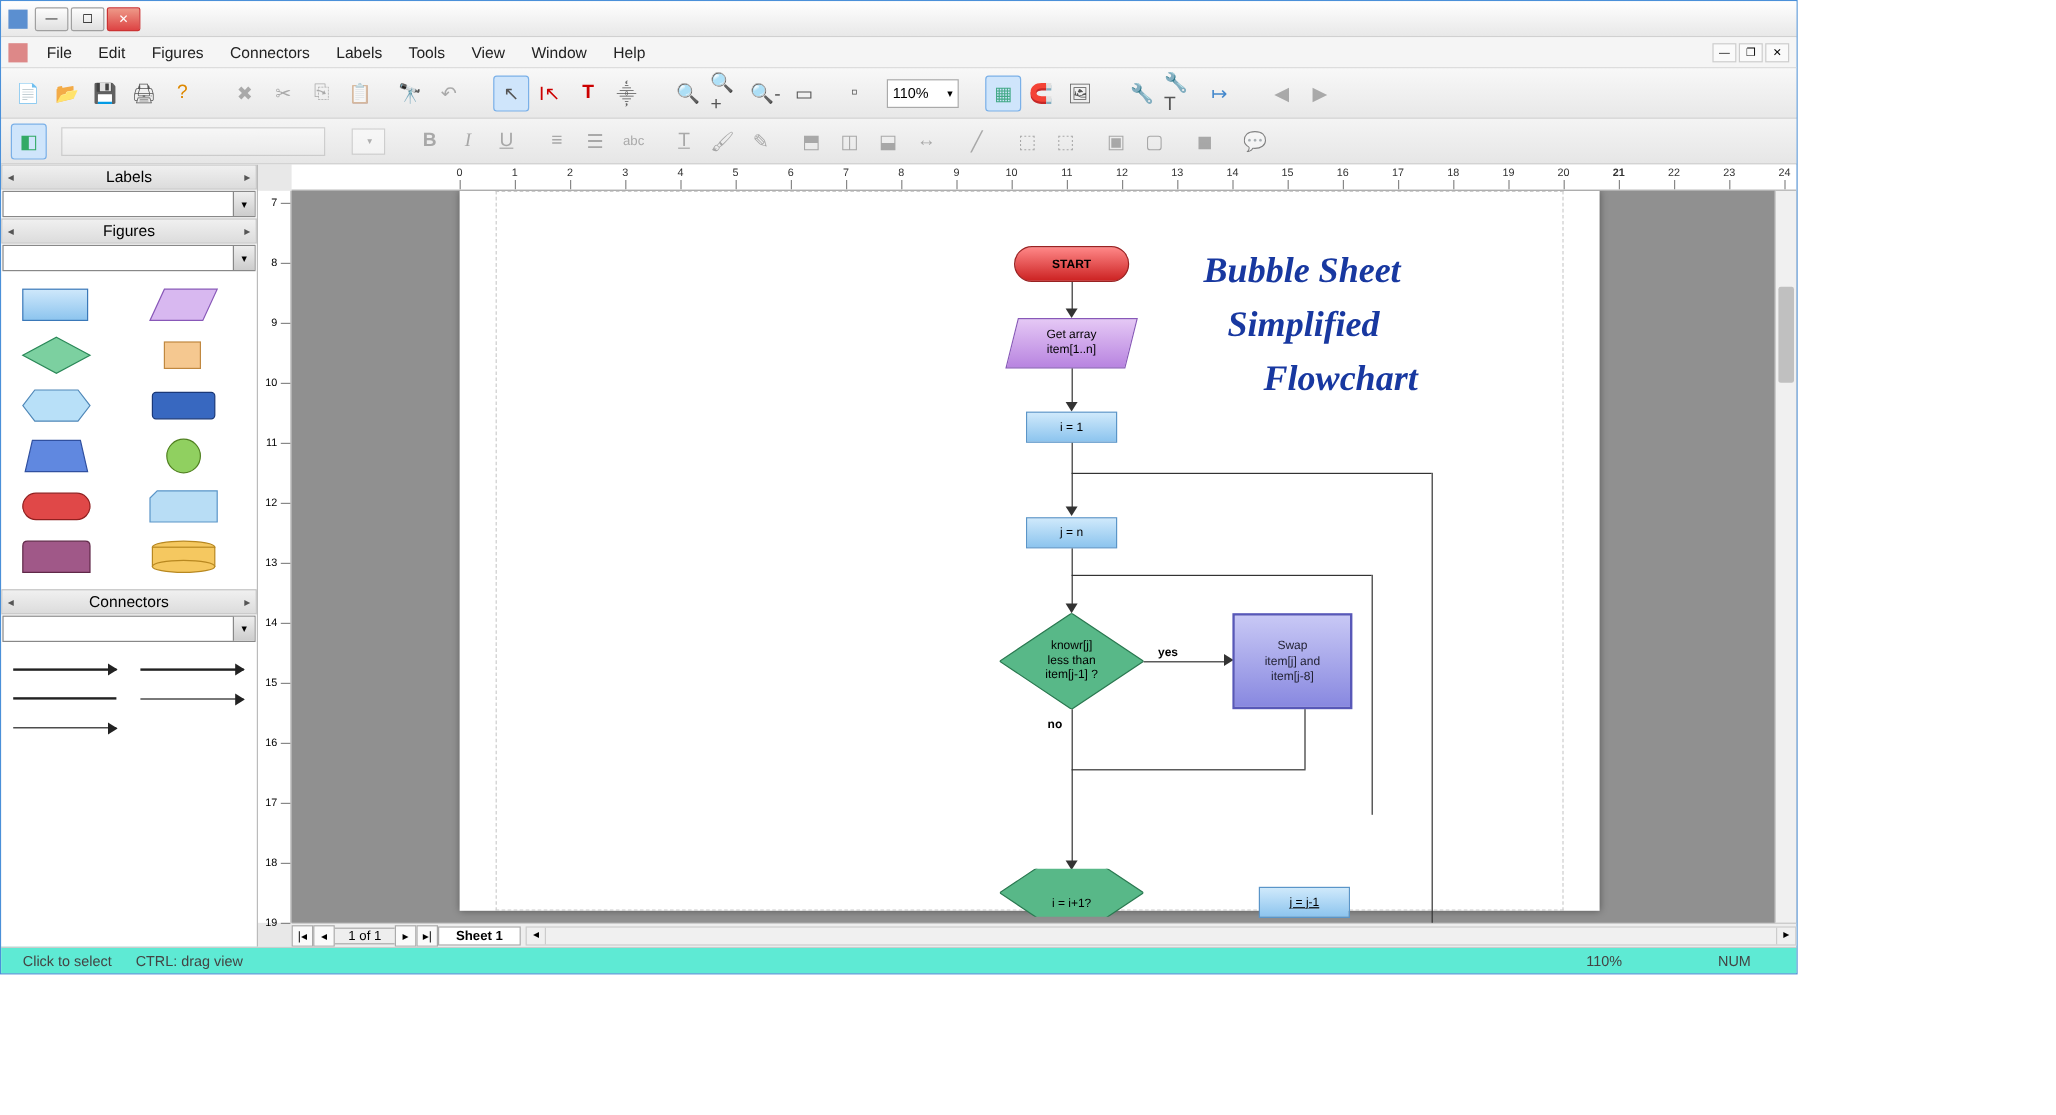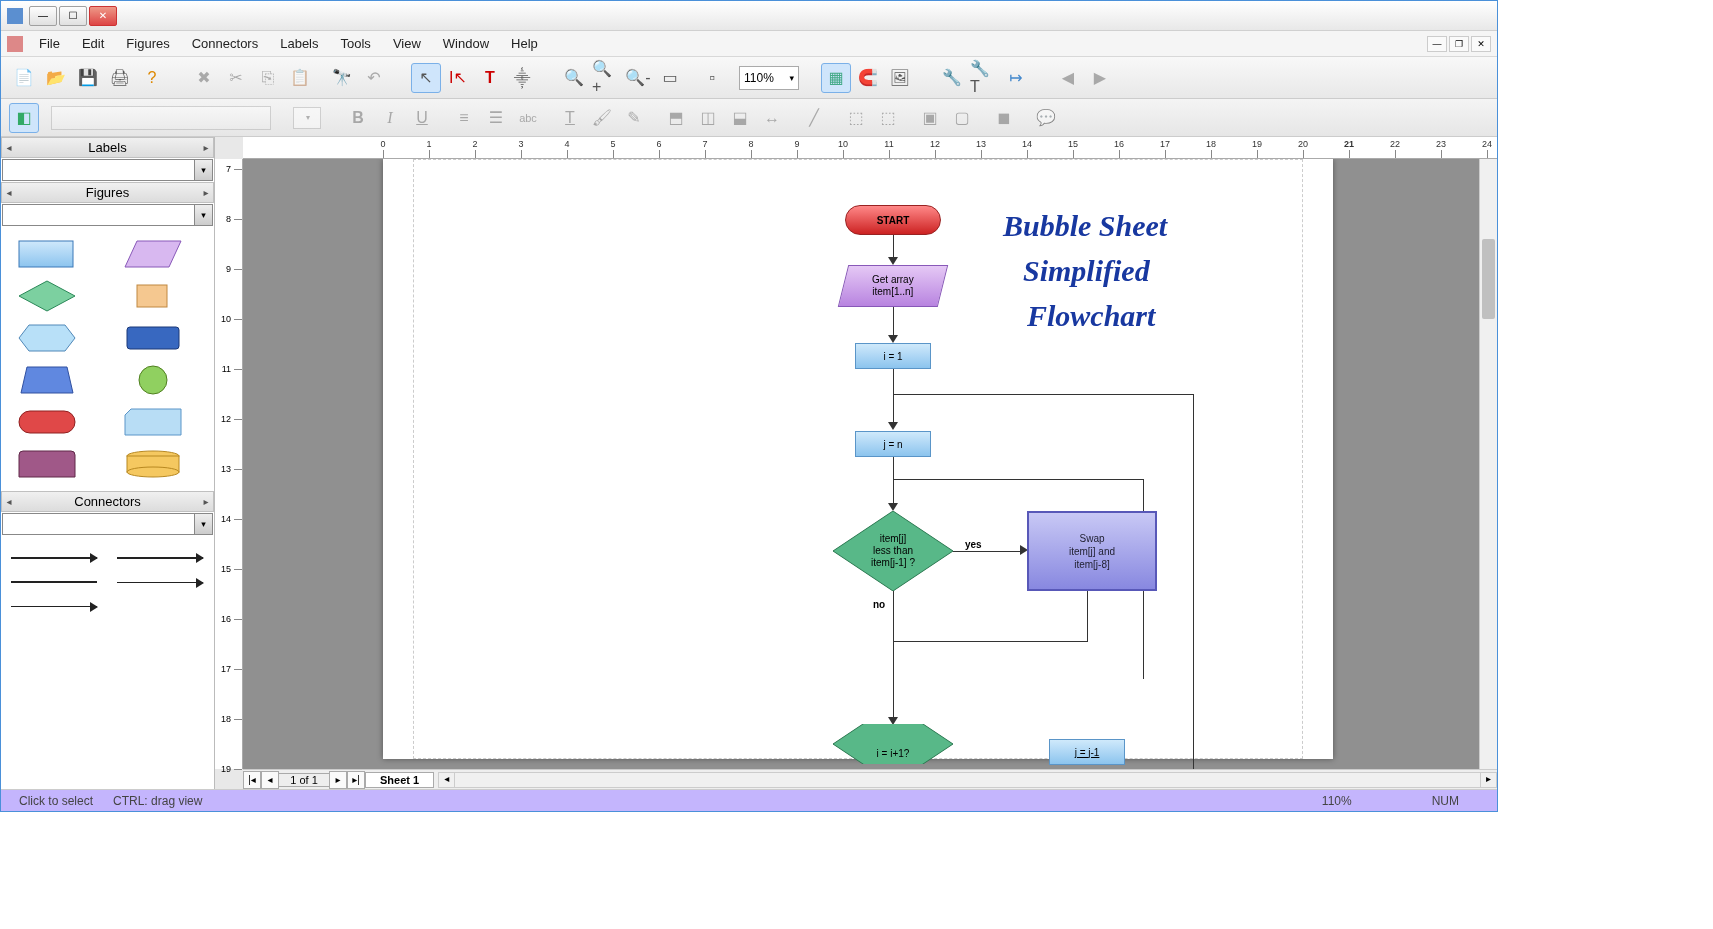--- a/index.html
+++ b/index.html
@@ -49,30 +49,30 @@
 .canvas-scroll { flex:1; position:relative; margin-left:28px; overflow:hidden; background:#909090; }
 .page { position:absolute; left:140px; top:0px; width:950px; height:600px; background:#fff; box-shadow: 0 0 6px rgba(0,0,0,0.4); }
 .page-margin { position:absolute; left:30px; right:30px; top:0px; bottom:0px; border:1px dashed #cccccc; }
 .vscroll { width: 18px; background:#f0f0f0; border-left:1px solid #ccc; position:absolute; right:0; top:22px; bottom:20px; }
 .vscroll-thumb { position:absolute; left:2px; right:2px; top:80px; height:80px; background:#c0c0c0; border-radius:2px; }
 .sheet-bar { height: 20px; background:#eee; border-top:1px solid #ccc; display:flex; align-items:center; font-size:11px; margin-left:28px; }
 .sheet-nav-btn { width: 18px; height: 18px; border:1px solid #aaa; background:#fafafa; display:flex;align-items:center;justify-content:center; font-size:10px; cursor:pointer; }
 .sheet-counter { width: 50px; text-align:center; font-size:11px; border-top:1px solid #aaa; border-bottom:1px solid #aaa;}
 .sheet-tab { padding: 1px 14px; background:#fff; border:1px solid #aaa; font-weight:bold; font-size:11px; }
 .hscroll { flex:1; height:16px; background:#f0f0f0; border:1px solid #ccc; margin-left:4px; position:relative; }
-.statusbar { height: 22px; background:#c4b5fd; border-top:1px solid #ccc; display:flex; align-items:center; font-size:12px; color:#444; padding: 0 8px; }
+.statusbar { height: 22px; background:#5eead4; border-top:1px solid #ccc; display:flex; align-items:center; font-size:12px; color:#444; padding: 0 8px; }
 .status-cell { padding: 0 10px; }
 .status-spacer { flex:1; }
 
 .fc { position:absolute; font-size:10px; text-align:center; display:flex; align-items:center; justify-content:center; }
 .fc-start { width: 96px; height: 30px; background: linear-gradient(#f88,#c22); border:1px solid #922; border-radius: 15px; color:#000; font-weight:bold; }
 .fc-io { width: 100px; height: 42px; background: linear-gradient(#e5c8f5,#b884e0); border:1px solid #8858b8; transform: skewX(-14deg); }
 .fc-io > div { transform: skewX(14deg); line-height:1.2; }
 .fc-proc { width: 76px; height: 26px; background: linear-gradient(#cfe9fb,#8cc4ee); border:1px solid #5a95c8; }
-.fc-proc2 { width: 130px; height: 80px; background: linear-gradient(#c8c8f5,#8888e0); border:2px solid #5858b8; color:#223; line-height:1.3; }
+.fc-proc2 { width: 100px; height: 80px; background: linear-gradient(#c8c8f5,#8888e0); border:2px solid #5858b8; color:#223; line-height:1.3; }
 .fc-dec { width: 120px; height: 80px; }
 .fc-dec svg { width:100%; height:100%; }
 .fc-dec-text { position:absolute; left:0;right:0;top:0;bottom:0; display:flex;align-items:center;justify-content:center; line-height:1.2; }
 .fc-title { position:absolute; font-family: "Times New Roman", serif; font-style:italic; font-weight:bold; color:#1838a0; font-size:30px; }
 .arrow-line { position:absolute; background:#333; }
 .arrow-head { position:absolute; width:0;height:0; border-left:5px solid transparent; border-right:5px solid transparent; border-top:8px solid #333; }
 .watermark { position:absolute; color:#e30; font-weight:bold; font-size:25px; font-family: "Microsoft YaHei", sans-serif; z-index:50; }
 .disabled { opacity: 0.45; }
 .fill-swatch { width:28px;height:22px;border:1px solid #aaa;background:#fff;display:flex;align-items:center;justify-content:center; }
 .fill-swatch .dd-arr { font-size:8px;margin-left:2px;color:#666;}
@@ -377,21 +377,21 @@
           <div class="ruler-vtick" style="top: 610px;"></div>
           <div class="ruler-vlbl" style="top: 610px;">19</div>
         </div>
 
       <div class="canvas-scroll">
         <div class="page">
           <div class="page-margin"></div>
 
           <div class="fc-title" style="left:620px; top:50px">Bubble Sheet</div>
           <div class="fc-title" style="left:640px; top:95px">Simplified</div>
-          <div class="fc-title" style="left:644px; top:140px">Flowchart</div>
+          <div class="fc-title" style="left:670px; top:140px">Flowchart</div>
 
           <div class="fc fc-start" style="left:462px; top:46px">START</div>
           <div class="arrow-line" style="left:510px; top:76px; width:1px; height:24px"></div>
           <div class="arrow-head" style="left:505px; top:98px"></div>
 
           <div class="fc fc-io" style="left:460px; top:106px">
             <div><span>Get array</span><br><span>item[1..n]</span></div>
           </div>
           <div class="arrow-line" style="left:510px; top:148px; width:1px; height:30px"></div>
           <div class="arrow-head" style="left:505px; top:176px"></div>
@@ -408,21 +408,21 @@
           <div class="arrow-head" style="left:505px; top:344px"></div>
 
           <div class="arrow-line" style="left:510px; top:320px; width:250px; height:1px"></div>
           <div class="arrow-line" style="left:760px; top:320px; width:1px; height:200px"></div>
 
           <div class="fc fc-dec" style="left:450px; top:352px">
             <svg>
                 <polygon points="60,0 120,40 60,80 0,40" fill="#58b888" stroke="#2a7850"></polygon>
               </svg>
             <div class="fc-dec-text">
-                <div><span>item[j]</span><br><span>less than</span><br><span>item[j-1] ?</span></div>
+                <div><span>knowr[j]</span><br><span>less than</span><br><span>item[j-1] ?</span></div>
               </div>
           </div>
 
           <div class="fc" style="left:582px; top:380px; font-weight:bold">yes</div>
           <div class="arrow-line" style="left:570px; top:392px; width:70px; height:1px"></div>
           <div class="arrow-head" style="left:636px; top:387px; transform:rotate(-90deg)"></div>
 
           <div class="fc fc-proc2" style="left:644px; top:352px">
             <div><span>Swap</span><br><span>item[j] and</span><br><span>item[j-8]</span></div>
           </div>

